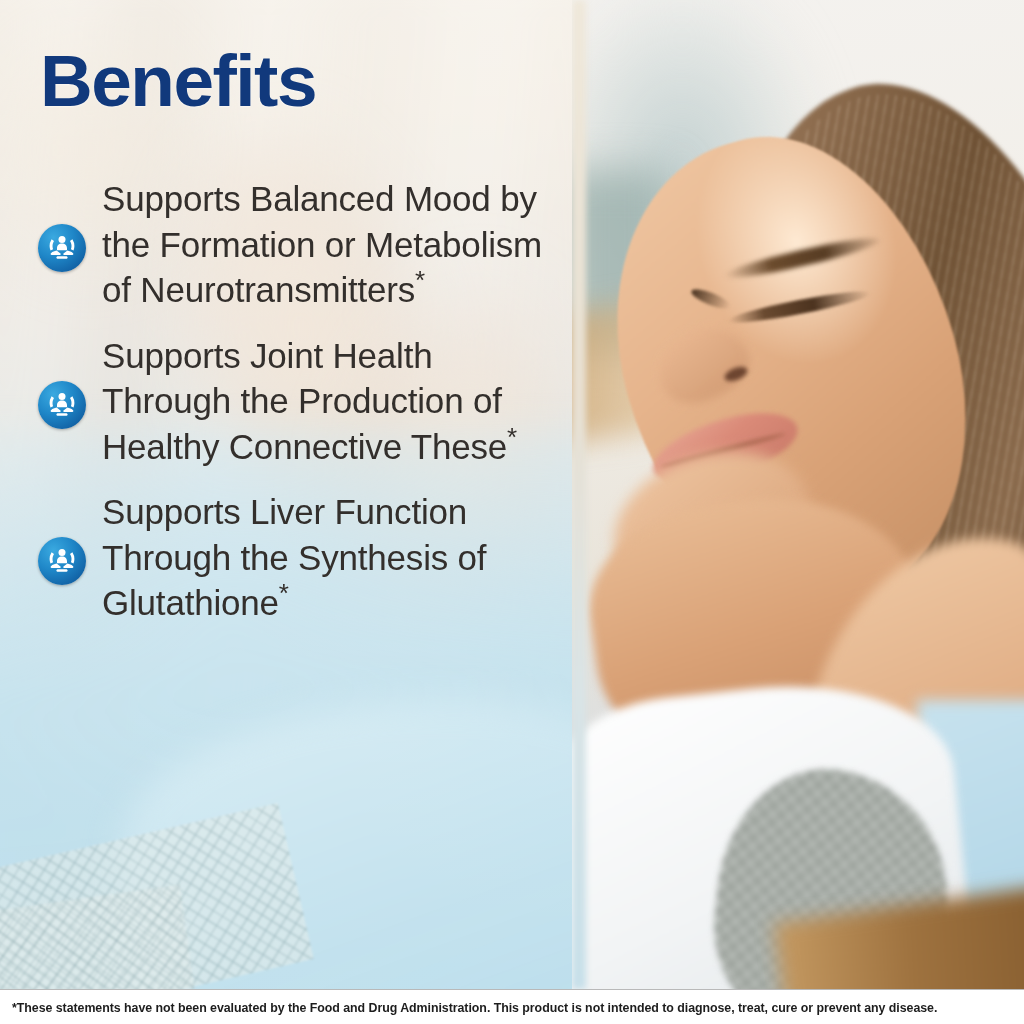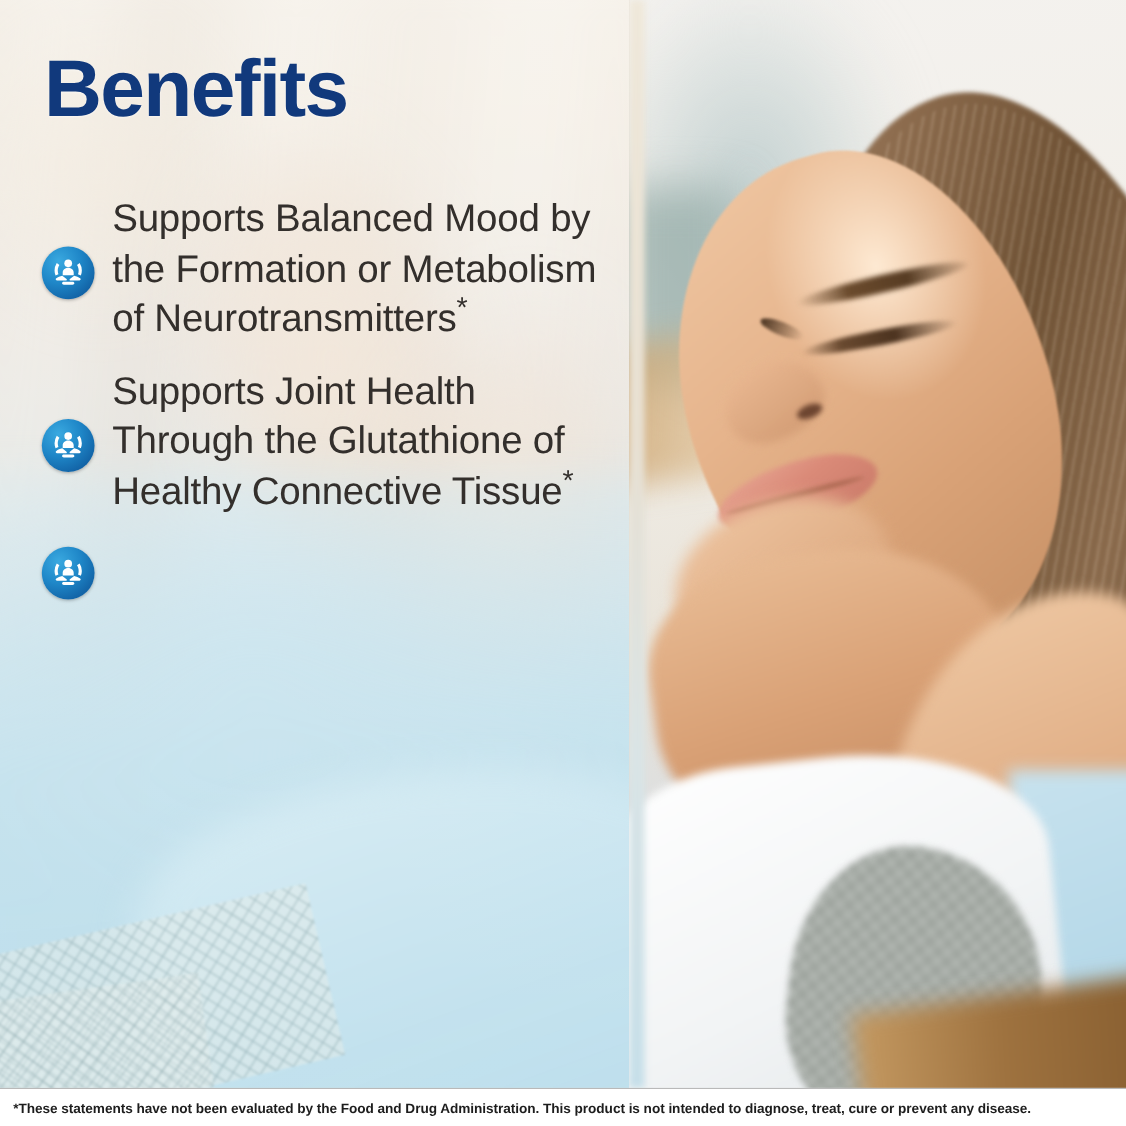--- a/index.html
+++ b/index.html
@@ -338,34 +338,35 @@
         <div class="b-icon">
           <svg viewBox="0 0 30 30" aria-hidden="true">
             <circle cx="15" cy="6.4" r="3.5" fill="#ffffff"></circle>
             <path d="M15 10.4c-3.1 0-5 2.1-5 4.6v2.2h10v-2.2c0-2.5-1.9-4.6-5-4.6z" fill="#ffffff"></path>
             <path d="M4.6 6.2A12.8 12.8 0 0 0 2.6 13c0 1.6.3 3.1.9 4.4l2.6-1.1a10 10 0 0 1-.6-3.3c0-1.9.5-3.6 1.5-5.1zM25.4 6.2a12.8 12.8 0 0 1 2 6.8c0 1.6-.3 3.1-.9 4.4l-2.6-1.1c.4-1 .6-2.1.6-3.3 0-1.9-.5-3.6-1.5-5.1z" fill="#ffffff"></path>
             <path d="M9.6 17.6c-2.1.4-4 1.3-5.4 2.4-.9.7-.7 1.7.5 2h8.1c.9 0 1.3-.8.7-1.4z" fill="#ffffff"></path>
             <path d="M20.4 17.6c2.1.4 4 1.3 5.4 2.4.9.7.7 1.7-.5 2h-8.1c-.9 0-1.3-.8-.7-1.4z" fill="#ffffff"></path>
             <path d="M11 23.2h8c1 0 1.6.6 1.6 1.3 0 .8-.7 1.3-1.7 1.3h-7.8c-1 0-1.7-.5-1.7-1.3 0-.7.6-1.3 1.6-1.3z" fill="#ffffff"></path>
           </svg>
         </div>
-        <div class="b-text"><span>Supports Joint Health Through the Glutathione of Healthy Connective Tissue</span><span class="ast">*</span></div>
+        <div class="b-text"><span>Supports Joint Health Through the Production of Healthy Connective These</span><span class="ast">*</span></div>
       </div>
 
       <div class="benefit-row">
         <div class="b-icon">
           <svg viewBox="0 0 30 30" aria-hidden="true">
             <circle cx="15" cy="6.4" r="3.5" fill="#ffffff"></circle>
             <path d="M15 10.4c-3.1 0-5 2.1-5 4.6v2.2h10v-2.2c0-2.5-1.9-4.6-5-4.6z" fill="#ffffff"></path>
             <path d="M4.6 6.2A12.8 12.8 0 0 0 2.6 13c0 1.6.3 3.1.9 4.4l2.6-1.1a10 10 0 0 1-.6-3.3c0-1.9.5-3.6 1.5-5.1zM25.4 6.2a12.8 12.8 0 0 1 2 6.8c0 1.6-.3 3.1-.9 4.4l-2.6-1.1c.4-1 .6-2.1.6-3.3 0-1.9-.5-3.6-1.5-5.1z" fill="#ffffff"></path>
             <path d="M9.6 17.6c-2.1.4-4 1.3-5.4 2.4-.9.7-.7 1.7.5 2h8.1c.9 0 1.3-.8.7-1.4z" fill="#ffffff"></path>
             <path d="M20.4 17.6c2.1.4 4 1.3 5.4 2.4.9.7.7 1.7-.5 2h-8.1c-.9 0-1.3-.8-.7-1.4z" fill="#ffffff"></path>
             <path d="M11 23.2h8c1 0 1.6.6 1.6 1.3 0 .8-.7 1.3-1.7 1.3h-7.8c-1 0-1.7-.5-1.7-1.3 0-.7.6-1.3 1.6-1.3z" fill="#ffffff"></path>
           </svg>
         </div>
+        <div class="b-text"><span>Supports Liver Function Through the Synthesis of Glutathione</span><span class="ast">*</span></div>
       </div>
 
     </div>
   </div>
 
   <div class="footer">
     <div class="footer-text">*These statements have not been evaluated by the Food and Drug Administration. This product is not intended to diagnose, treat, cure or prevent any disease.</div>
   </div>
 
 </div>

